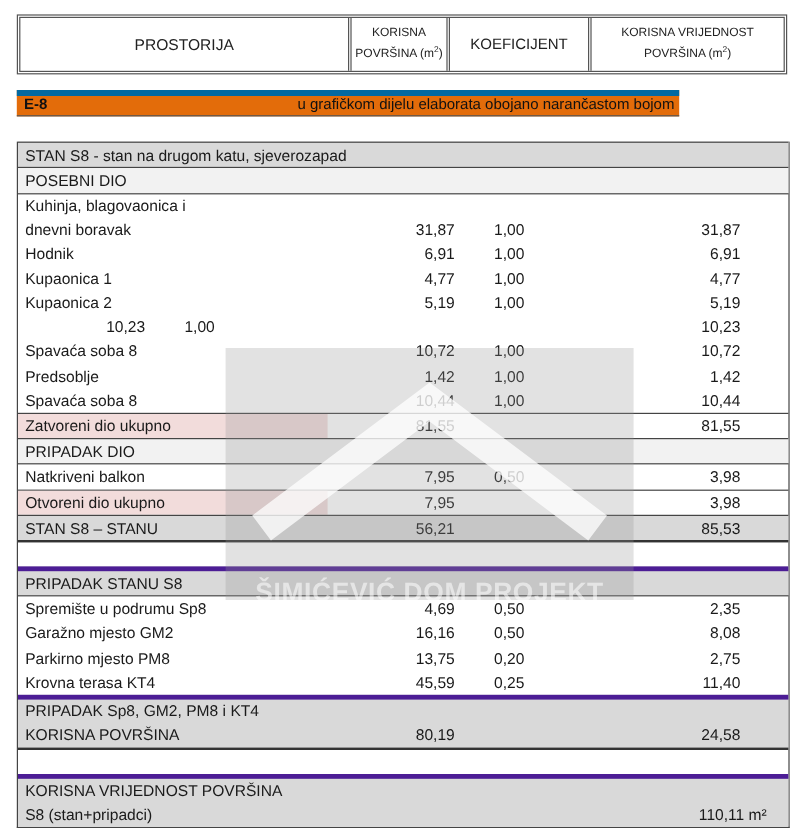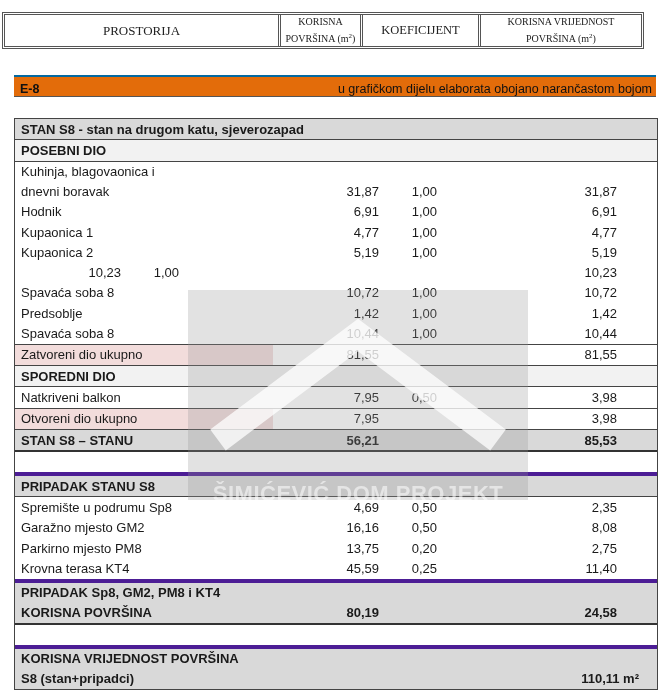--- a/index.html
+++ b/index.html
@@ -1,48 +1,48 @@
 <!DOCTYPE html>
 <html><head>
 <meta charset="utf-8">
 <style>
   html, body { margin: 0; padding: 0; background: #ffffff; }
   body { width: 672px; height: 690px; position: relative; overflow: hidden;
          font-family: "Liberation Sans Narrow", "Liberation Sans", sans-serif; color: #1a1a1a; }
 
   
-  .hdr { position: absolute; left: 2px; top: 12px; width: 642px; height: 37px;
-         border: 3px double #555; box-sizing: border-box; display: flex; font-family: Liberation Serif, serif; }
+  .hdr { position: absolute; left: 14px; top: 12px; width: 642px; height: 50px;
+         border: 3px double #555; box-sizing: border-box; display: flex; }
   .hdr .hc { border-right: 3px double #555; display: flex; align-items: center; justify-content: center;
              text-align: center; box-sizing: border-box; color: #222; }
   .hdr .hc:last-child { border-right: none; }
   .hdr .c1 { width: 276px; font-size: 13px; }
   .hdr .c2 { width: 82px; font-size: 10px; line-height: 14px; }
   .hdr .c3 { width: 118px; font-size: 12.5px; text-align: right; }
   .hdr .c4 { flex: 1; font-size: 10px; line-height: 14px; }
   .hdr sup { font-size: 7px; }
 
   
-  .orange { position: absolute; left: 14px; top: 75px; width: 642px; height: 22px;
-            background: #e36c0a; border-top: 2px solid #0369a1; border-bottom: 1px solid #555;
-            box-sizing: border-box; display: flex; align-items: flex-end; font-size: 12.5px; color: #111; }
+  .orange { position: absolute; left: 14px; top: 75px; width: 552px; height: 22px;
+            background: #e36c0a; border-top: 5px solid #0369a1; border-bottom: 1px solid #555;
+            box-sizing: border-box; display: flex; align-items: flex-start; font-size: 12.5px; color: #111; }
   .orange .code { font-weight: bold; padding-left: 6px; width: 200px; }
   .orange .note { flex: 1; text-align: right; padding-right: 4px; }
 
   
   .main { position: absolute; left: 14px; top: 118px; width: 642px; border-left: 1px solid #444;
           border-right: 1px solid #444; border-bottom: 1px solid #444; }
   .row { display: flex; height: 20.3px; align-items: center; font-size: 13px; position: relative; }
   .row .a { width: 258px; padding-left: 6px; box-sizing: border-box; height: 100%; display: flex; align-items: center; white-space: nowrap; }
   .row .b { width: 106px; text-align: right; padding-right: 0; box-sizing: border-box; }
   .row .c { width: 128px; text-align: right; padding-right: 70px; box-sizing: border-box; }
   .row .d { flex: 1; text-align: right; padding-right: 40px; box-sizing: border-box; }
   .row.bt { border-top: 1px solid #444; }
   .row.bt2 { border-top: 4px solid #4c1d95; }
-  .bold { font-weight: bold; align-items: center; }
+  .bold { font-weight: normal; align-items: center; }
   .g1 { background: #d9d9d9; }
   .g2 { background: #f2f2f2; }
   .pink .a { background: #f2dcdb; }
   .two { height: 40px; }
   .two .a { flex-direction: column; align-items: flex-start; justify-content: center; line-height: 20px; }
   .two .b, .two .c, .two .d { align-self: flex-end; line-height: 20px; padding-bottom: 0; }
   .spacer { height: 20px; }
 
   
   .wm { position: absolute; left: 188px; top: 290px; width: 340px; height: 210px;
@@ -139,21 +139,21 @@
     <div class="d">10,44</div>
   </div>
 
   <div class="row pink bt">
     <div class="a">Zatvoreni dio ukupno</div>
     <div class="b">81,55</div>
     <div class="c"></div>
     <div class="d">81,55</div>
   </div>
   <div class="row g2 bold bt">
-    <div class="a">SPOREDNI DIO</div>
+    <div class="a">PRIPADAK DIO</div>
   </div>
   <div class="row bt">
     <div class="a">Natkriveni balkon</div>
     <div class="b">7,95</div>
     <div class="c">0,50</div>
     <div class="d">3,98</div>
   </div>
   <div class="row pink bt">
     <div class="a">Otvoreni dio ukupno</div>
     <div class="b">7,95</div>

